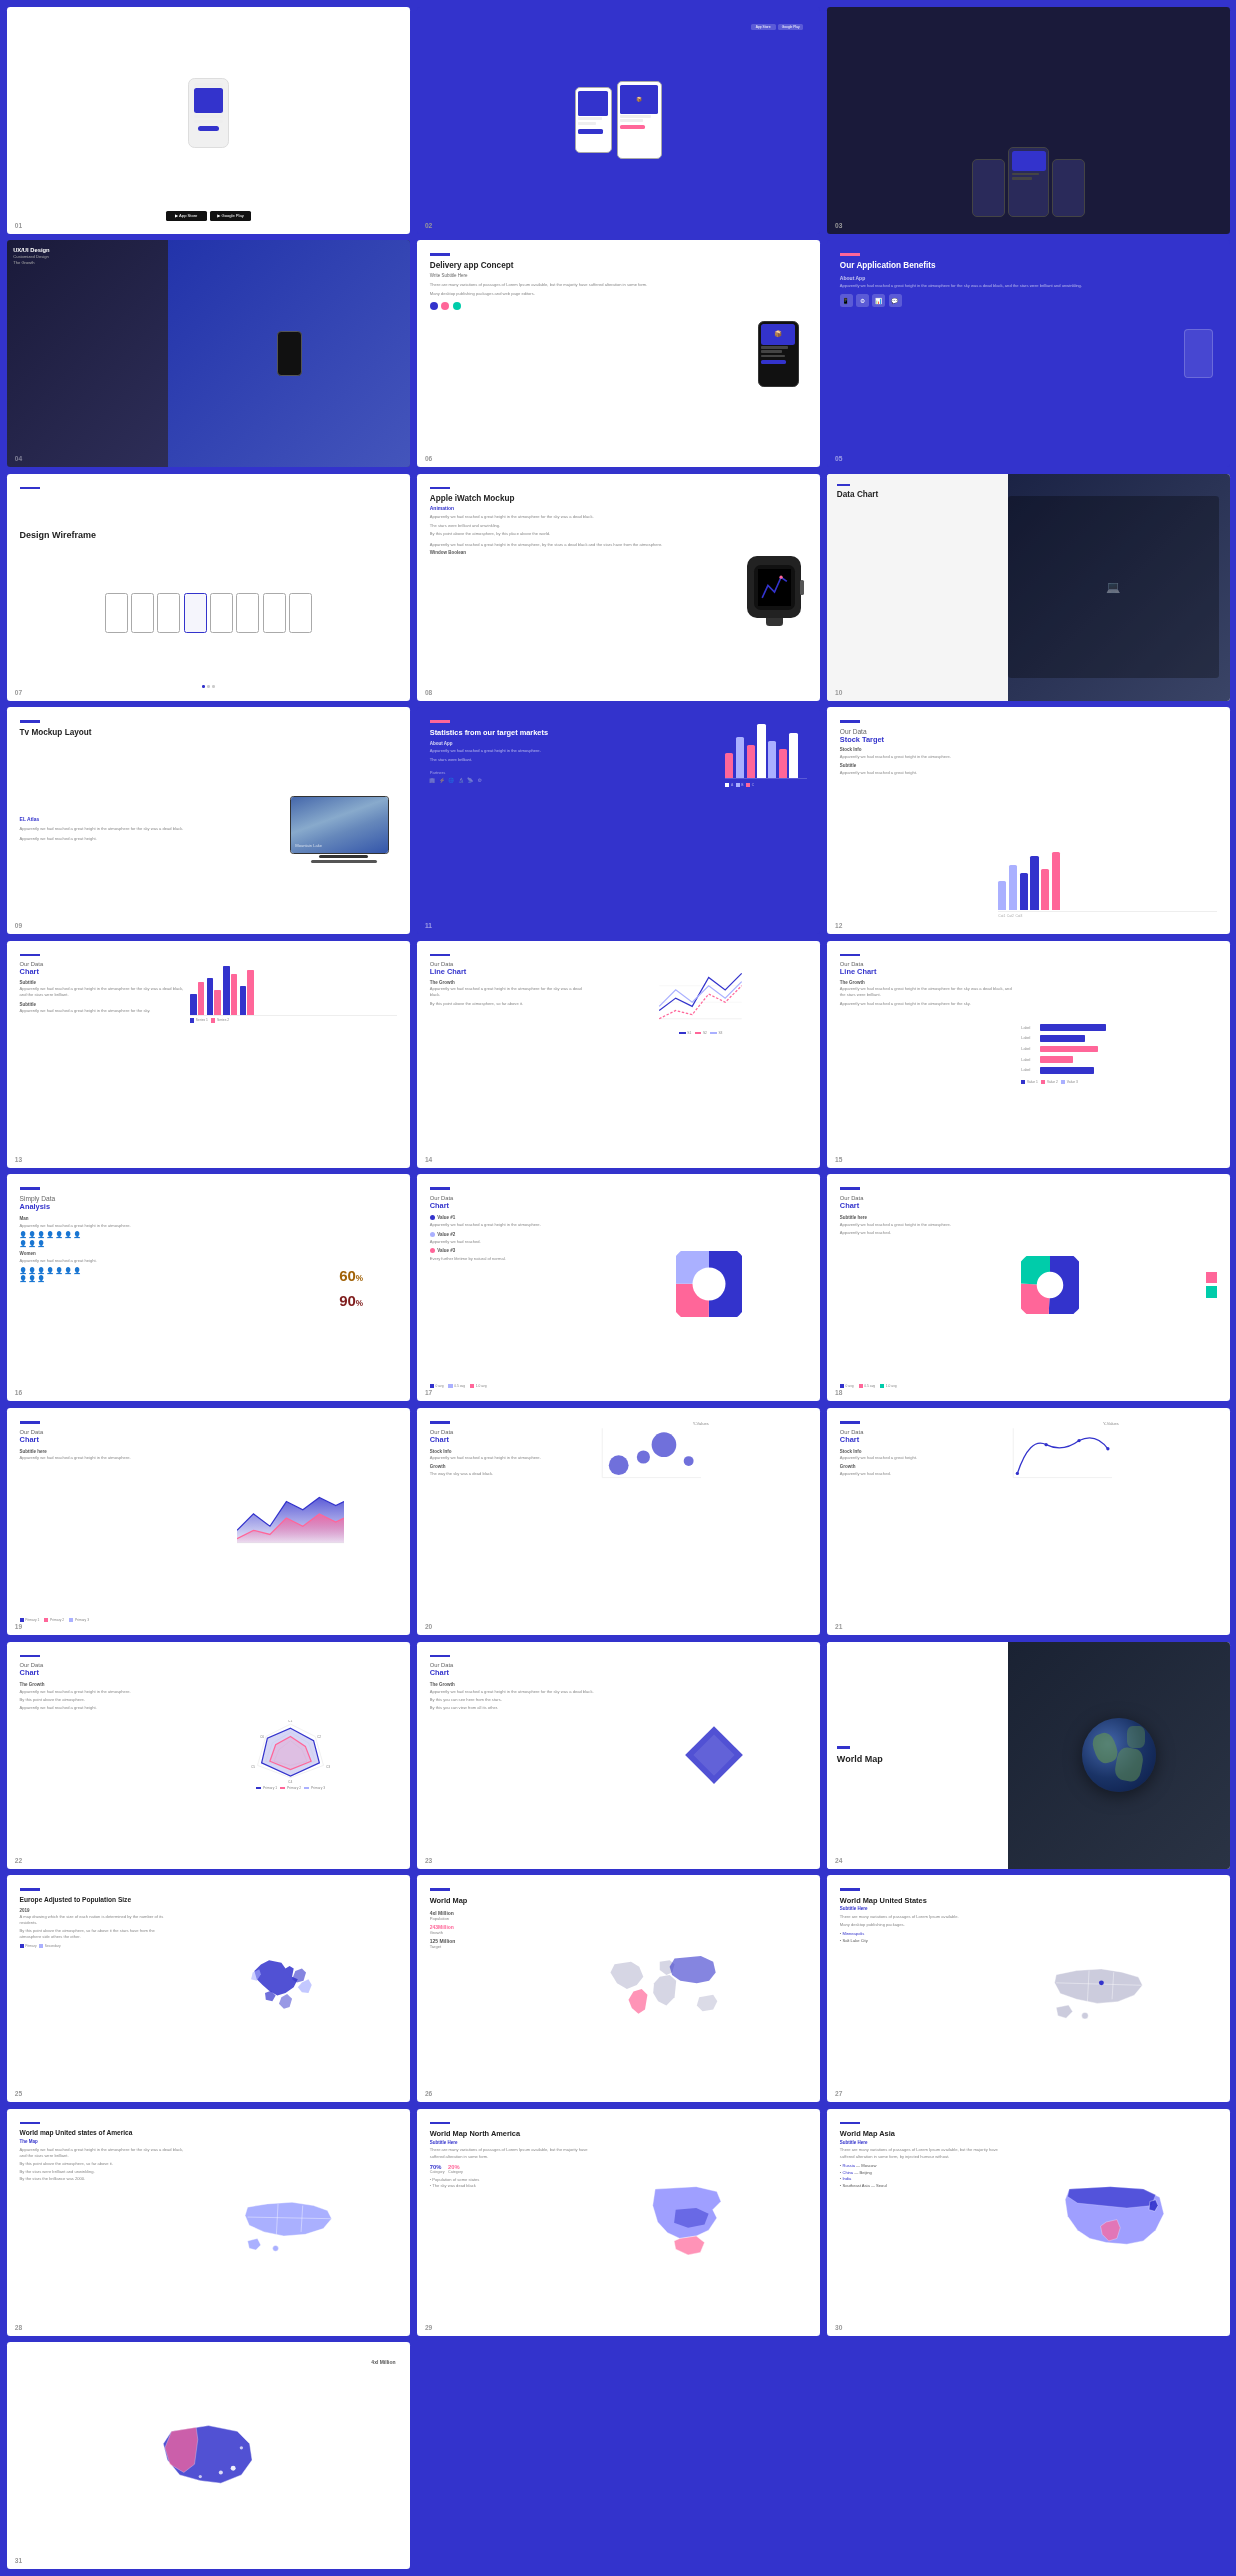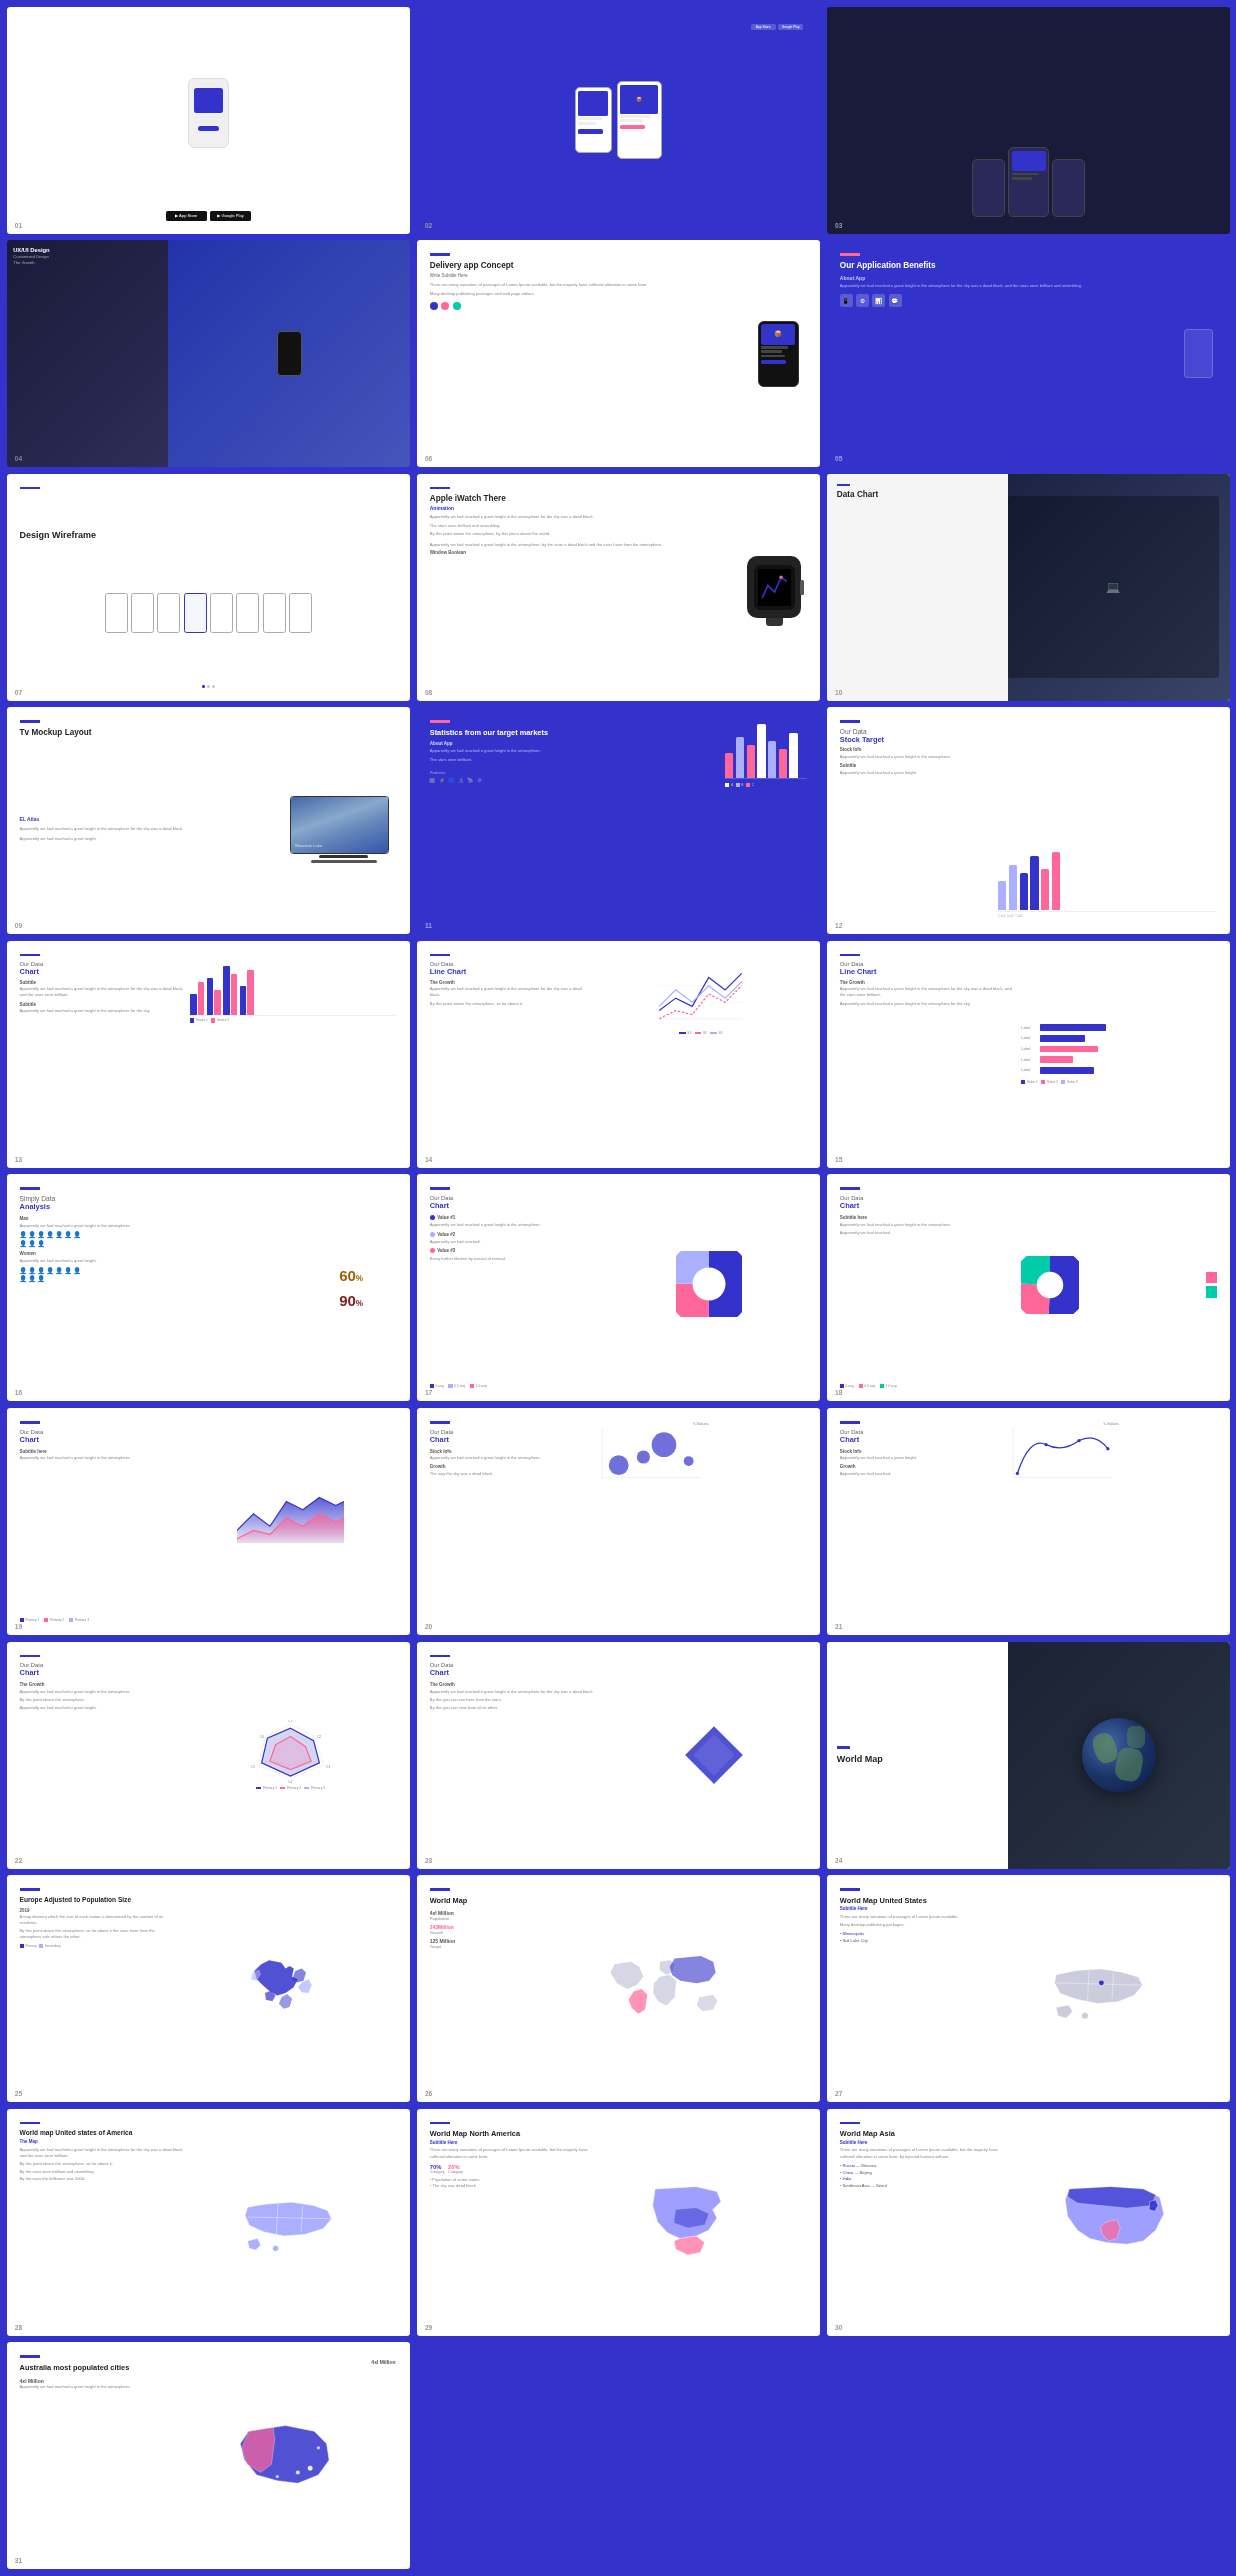--- a/index.html
+++ b/index.html
@@ -219,21 +219,21 @@
       <div style="width:2.5px;height:2.5px;border-radius:50%;background:#ccc;"></div>
       <div style="width:2.5px;height:2.5px;border-radius:50%;background:#ccc;"></div>
     </div>
     <div class="slide-number">07</div>
   </div>
 
   <div class="slide">
     <div style="display:flex;gap:5px;flex:1;">
       <div style="flex:1;">
         <div class="slide-accent-bar"></div>
-        <div style="font-size:8.2px;font-weight:bold;color:#222;">Apple iWatch There</div>
+        <div style="font-size:8.2px;font-weight:bold;color:#222;">Apple iWatch Mockup</div>
         <div style="font-size:5px;color:#3333cc;font-weight:bold;margin-top:1.6px;">Animation</div>
         <div style="font-size:4.1px;color:#888;margin-top:3.3px;line-height:1.5;">Apparently we had reached a great height in the atmosphere for the sky was a dead black.</div>
         <div style="font-size:4.1px;color:#888;margin-top:2.5px;line-height:1.5;">The stars were brilliant and unwinkling.</div>
         <div style="font-size:4.1px;color:#888;margin-top:2.5px;line-height:1.5;">By this point above the atmosphere, by this place above the world.</div>
         <div style="font-size:4.1px;color:#888;margin-top:4.1px;line-height:1.5;">Apparently we had reached a great height in the atmosphere, by the stars a dead black and the stars have from the atmosphere.</div>
         <div style="font-size:4.5px;color:#555;margin-top:2.5px;font-weight:bold;">Window Boolean</div>
       </div>
       <div style="width:66px;display:flex;align-items:center;justify-content:center;">
         <div style="width:54px;height:62px;background:#222;border-radius:10px;position:relative;display:flex;align-items:center;justify-content:center;">
           <div style="width:41px;height:45px;background:#111;border-radius:6.6px;overflow:hidden;display:flex;align-items:center;justify-content:center;">
@@ -1023,28 +1023,20 @@
 
           <polygon points="108,20 115,18 118,25 114,32 107,30" fill="#3333cc" opacity="0.9" stroke="white" stroke-width="0.5"></polygon>
         </svg>
       </div>
     </div>
     <div class="slide-number">30</div>
   </div>
 
   <div class="slide">
     <div style="display:flex;gap:5px;flex:1;">
-      <div style="flex:0.8;">
-        <div class="slide-accent-bar"></div>
-        <div style="font-size:7.4px;font-weight:bold;color:#222;line-height:1.3;">Australia most populated cities</div>
-        <div style="margin-top:5px;">
-          <div style="font-size:5px;font-weight:bold;color:#555;">4xl Million</div>
-          <div style="font-size:4.1px;color:#888;margin-top:0.8px;line-height:1.4;">Apparently we had reached a great height in the atmosphere.</div>
-        </div>
-      </div>
       <div style="flex:1.2;display:flex;align-items:center;justify-content:center;position:relative;">
         <svg width="107" height="74" viewBox="0 0 130 90">
 
           <polygon points="20,15 65,8 100,15 115,30 118,50 105,68 80,78 55,75 30,68 15,50 10,30" fill="#3333cc" opacity="0.85" stroke="white" stroke-width="0.5"></polygon>
 
           <polygon points="20,15 50,10 52,25 48,55 35,65 18,55 12,35" fill="#ff6699" opacity="0.7" stroke="white" stroke-width="0.5"></polygon>
 
           <circle cx="95" cy="60" r="3" fill="white" opacity="0.9"></circle>
           <circle cx="80" cy="65" r="2.5" fill="white" opacity="0.8"></circle>
           <circle cx="105" cy="35" r="2" fill="white" opacity="0.7"></circle>

